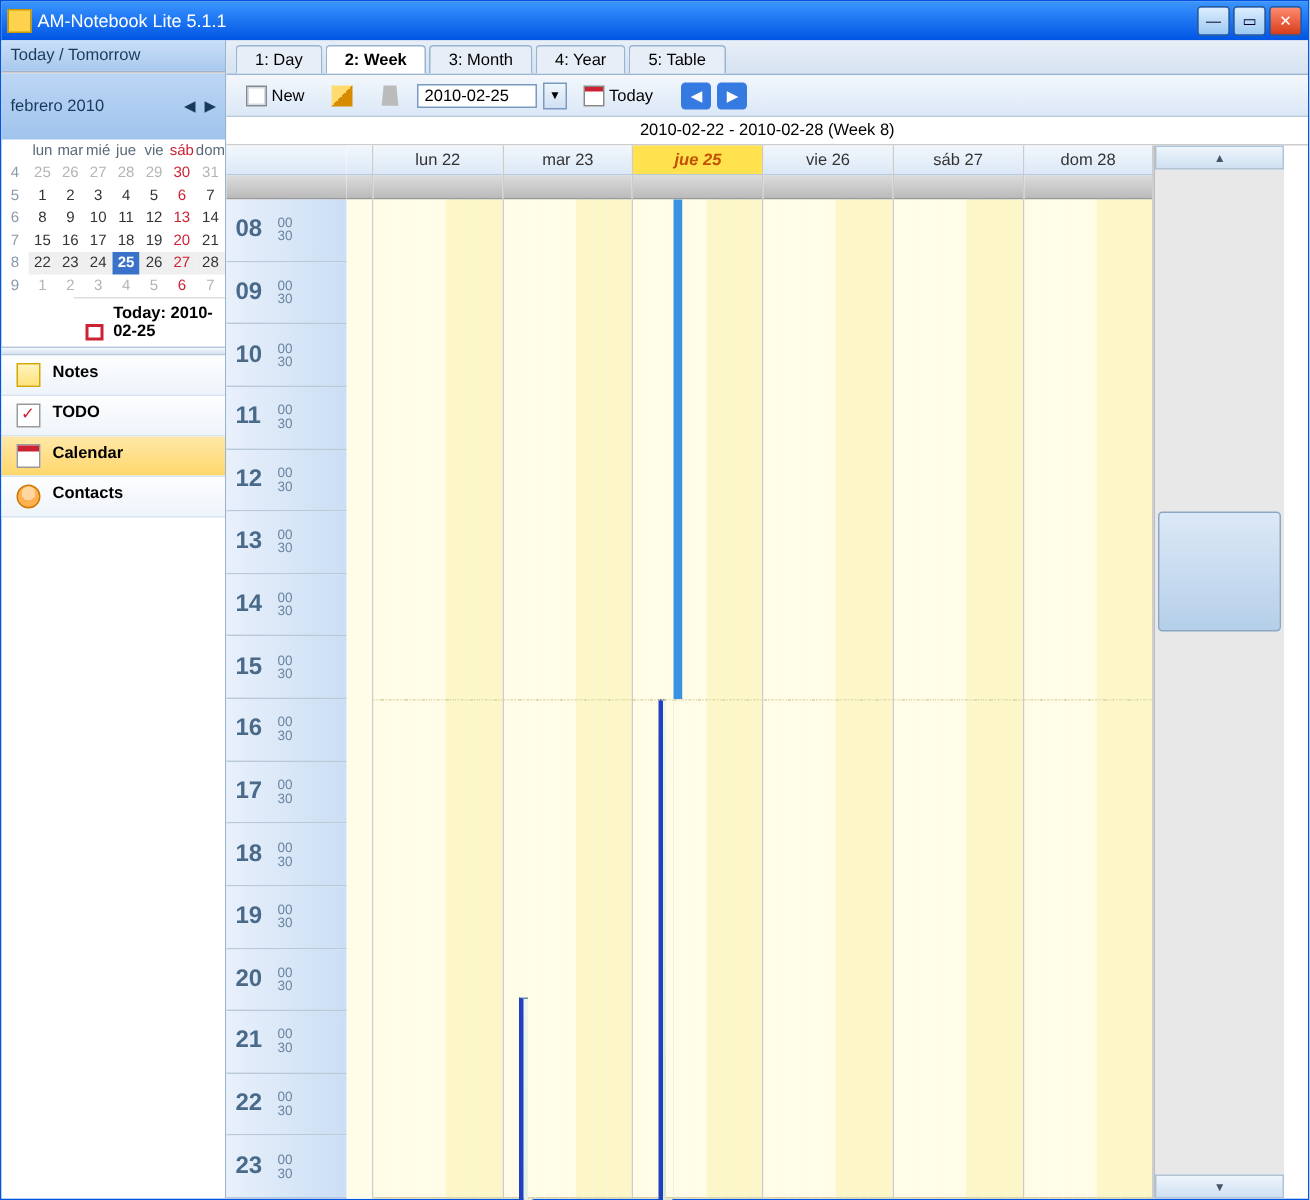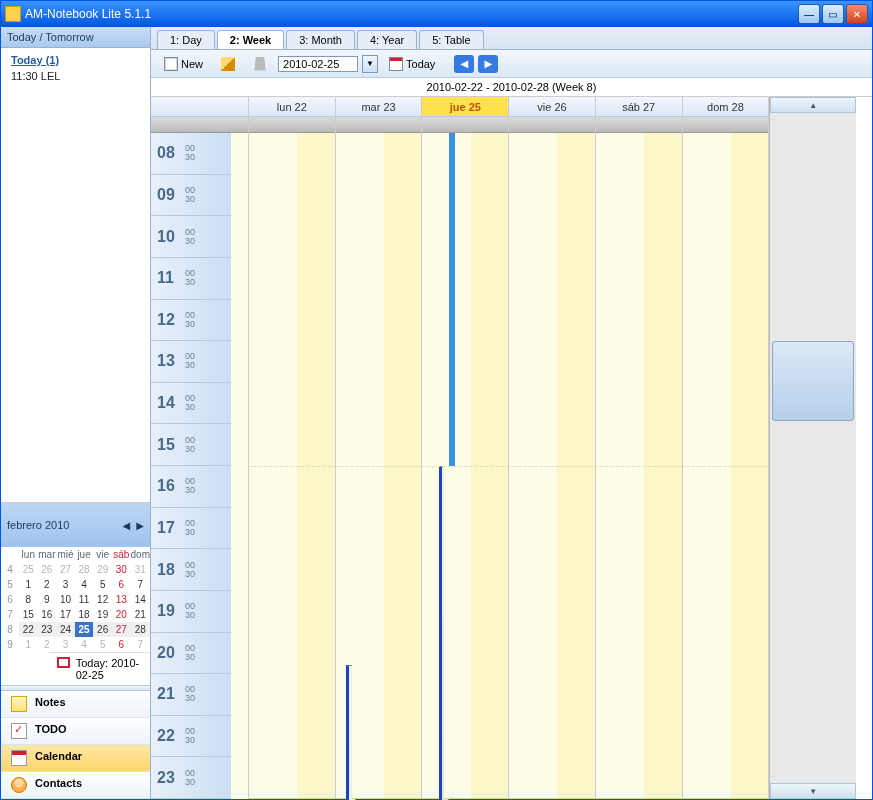--- a/index.html
+++ b/index.html
@@ -26,21 +26,21 @@
 .mc-nav { display: flex; gap: 6px; font-size: 10px; }
 .mc-grid { display: grid; grid-template-columns: 18px repeat(7, 1fr); font-size: 10px; }
 .mc-dow { text-align: center; color: #5a6a7a; padding: 2px 0; }
 .mc-dow.sat { color: #c23; }
 .mc-wk { color: #8a98a8; text-align: center; padding: 2px 0; }
 .mc-day { text-align: center; padding: 2px 0; color: #333; cursor: pointer; }
 .mc-day.out { color: #b4b4b4; }
 .mc-day.sat { color: #c23; }
 .mc-day.wkrow { background: #efefef; }
 .mc-day.today { background: #3a72c9; color: #fff; font-weight: bold; }
-.mc-today-line { display: flex; align-items: flex-start; gap: 6px; padding: 4px 8px; border-top: 1px solid #ddd; font-weight: normal; margin-left: 48px; }
+.mc-today-line { display: flex; align-items: flex-end; gap: 6px; padding: 4px 8px; border-top: 1px solid #ddd; font-weight: bold; margin-left: 48px; }
 .mc-today-box { width: 16px; height: 11px; border: 2px solid #c23; }
 .divider { height: 6px; background: linear-gradient(#f3f7fc,#d6e3f2); border-top: 1px solid #b7c9db; border-bottom: 1px solid #b7c9db; }
 .nav-item { display: flex; align-items: flex-start; gap: 8px; padding: 5px 10px; border-bottom: 1px solid #d6e3f2; background: linear-gradient(#fdfefe,#eef4fb); cursor: pointer; }
 .nav-item.active { background: linear-gradient(#ffe8a8,#ffd66b); }
 .nav-item .icon { width: 16px; height: 16px; }
 .nav-item .label { font-weight: bold; font-size: 11px; }
 .icon-note { background: linear-gradient(#fff4c0,#ffe27a); border:1px solid #d3a900; }
 .icon-todo { background: #fff; border:1px solid #999; position: relative; }
 .icon-todo::after { content:'✓'; position:absolute; left:2px; top:-1px; color:#c23; font-size:11px; }
 .icon-cal { background: #fff; border:1px solid #999; position: relative; }
@@ -69,21 +69,21 @@
 .tslot { flex:1; background: linear-gradient(to right,#e8f0fb,#cadef4); border-bottom:1px solid #b7c9db; display:flex; align-items:center; position:relative; }
 .tslot .hr { font-size:16px; font-weight:bold; color:#4a6a8a; padding-left:6px; width:34px; }
 .tslot .mins { display:flex; flex-direction:column; font-size:9px; color:#6a84a0; }
 .tslot .mins span { line-height: 1.0; height: 50%; display:flex; align-items:center;}
 .days { flex:1; display:grid; grid-template-columns: 18px repeat(7, 1fr) 16px; min-height:0; }
 .dgutter { background:#fff; border-right:1px solid #ccc; }
 .scroll-col { background:#e8e8e8; border-left:1px solid #bbb; position:relative; }
 .scroll-thumb { position:absolute; left:2px; right:2px; top:34%; height:12%; background:linear-gradient(#dce8f6,#b5cfe9); border:1px solid #8aa8c6; border-radius:3px; }
 .dcol { display:flex; flex-direction:column; border-right:1px solid #ccc; min-width:0; }
 .dhead { height:20px; background: linear-gradient(#f3f7fc,#dbe8f7); border-bottom:1px solid #b7c9db; text-align:center; font-size:11px; color:#333; display:flex;align-items:center;justify-content:center; }
-.dhead.today { background:#ffe24d; color:#c25000; font-weight:bold; }
+.dhead.today { background:#ffe24d; color:#c25000; font-weight:bold;font-style:italic; }
 .dallday { height:16px; background: linear-gradient(#dcdcdc,#bababa); border-bottom:1px solid #999; }
 .dbody { flex:1; display:flex; flex-direction:row; position:relative; }
 .drow { flex:1; border-bottom:1px solid #d8d4a8; background:#fffde8; position:relative; }
 .drow.off { background:#fcf6c8; }
 .drow::after { content:''; position:absolute; left:0; right:0; top:50%; border-top:1px dotted #e0dcb0; }
 .event { position:absolute; left:0; right:4px; border:1px solid #6a8aa8; background: linear-gradient(#edf5ec,#d6e6d4); font-size:10px; padding:1px 3px; overflow:hidden; border-left:3px solid #2040c0; white-space:nowrap; }
 .gutter-head { height:20px; background: linear-gradient(#f3f7fc,#dbe8f7); border-bottom:1px solid #b7c9db; }
 .gutter-allday { height:16px; background:linear-gradient(#dcdcdc,#bababa); border-bottom:1px solid #999; }
 .gutter-body { flex:1; background:#fffde8; }
 .dgutter { display:flex; flex-direction:column; }
@@ -102,24 +102,20 @@
       <div class="win-btn">—</div>
       <div class="win-btn">▭</div>
       <div class="win-btn close">✕</div>
     </div>
   </div>
 
 
   <div class="content">
     <div class="sidebar">
       <div class="side-header">Today / Tomorrow</div>
-      <div class="side-body">
-        <div class="today-line">Today (1)</div>
-        <div class="event-line">11:30 LEL</div>
-      </div>
 
       <div class="minical">
         <div class="mc-head">
           <span>febrero 2010</span>
           <span class="mc-nav">
             <span>◀</span>
             <span>▶</span>
           </span>
         </div>
         <div class="mc-grid" id="mcgrid">

